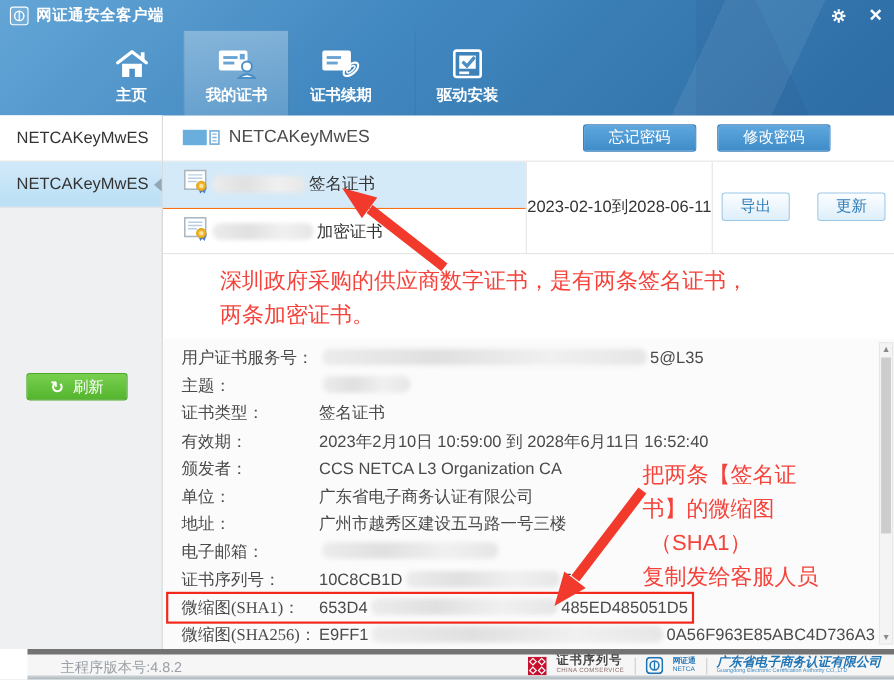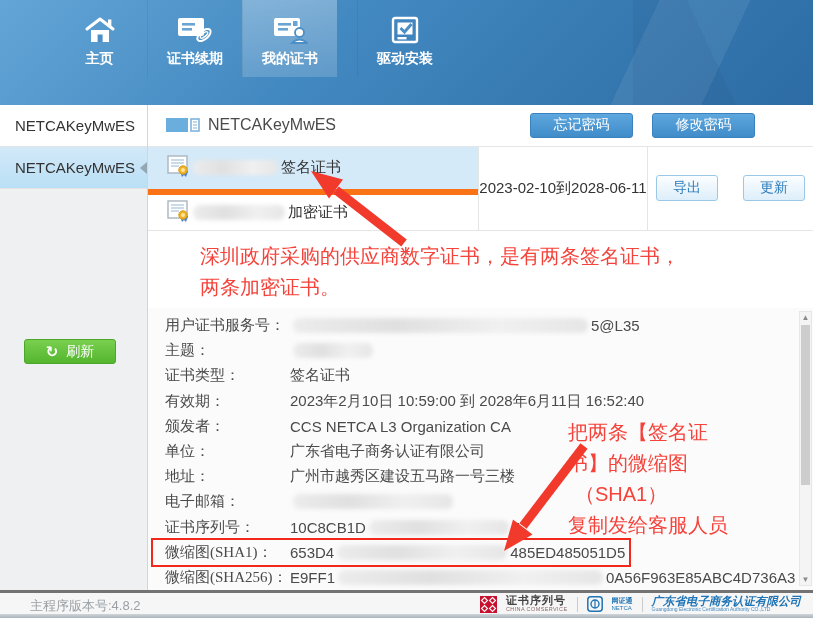--- a/index.html
+++ b/index.html
@@ -15,21 +15,21 @@
     background:linear-gradient(245deg,transparent 55%,rgba(0,20,60,.05) 55%); pointer-events:none; }
 
   .titlebar { position:relative; height:28px; display:flex; align-items:center; z-index:2; }
   .app-logo { margin-left:9px; width:17px; height:17px; border:1.5px solid #fff; border-radius:3px;
     background:rgba(255,255,255,.12); display:flex; align-items:center; justify-content:center; }
   .app-title { margin-left:7px; color:#fff; font-size:14px; font-weight:bold; letter-spacing:.5px; }
   .titlebar-btns { margin-left:auto; display:flex; align-items:center; }
   .tb-btn { width:34px; height:24px; display:flex; align-items:center; justify-content:center; cursor:pointer; }
   .close-x { color:#fff; font-size:20px; font-weight:bold; line-height:1; }
 
-  .nav { position:relative; display:flex; height:77px; padding-left:52px; z-index:2; }
+  .nav { position:relative; display:flex; height:77px; padding-left:72px; z-index:2; }
   .nav-tab { width:95px; height:77px; display:flex; flex-direction:column; align-items:center;
     justify-content:center; color:#fff; cursor:pointer; border-left:1px solid rgba(0,0,0,.06); }
   .nav-tab:first-child { border-left:none; }
   .nav-tab.active { background:linear-gradient(180deg,rgba(255,255,255,.30),rgba(255,255,255,.16)); }
   .nav-tab .ico { height:36px; display:flex; align-items:flex-end; justify-content:center; }
   .nav-tab .lbl { margin-top:5px; font-size:14px; font-weight:bold; }
   .nav-gap { width:20px; }
 
   
   .bodyrow { display:flex; height:485px; }
@@ -52,21 +52,21 @@
   .token-name { margin-left:8px; font-size:16px; color:#4a4a4a; }
   .hdr-btn { width:103px; height:25px; background:linear-gradient(180deg,#5ea7de,#3f8cc9);
     border:1px solid #3a82bd; border-radius:3px; color:#fff; font-size:14px; cursor:pointer; }
   .hdr-btn.forgot { margin-left:auto; }
   .hdr-btn.modify { margin-left:19px; margin-right:58px; }
 
   .cert-table { display:flex; height:84px; border-bottom:1px solid #e5e5e5; }
   .cert-col { width:330px; }
   .cert-row { height:42px; display:flex; align-items:center; cursor:pointer; }
   .cert-row.selected { background:#d5eaf8; }
-  .cert-row + .cert-row { border-top:6px solid #f97316; }
+  .cert-row + .cert-row { border-top:1px solid #f97316; }
   .cert-ic { margin-left:18px; }
   .cert-label { font-size:15px; color:#333; }
   .date-col { width:170px; border-left:1px solid #e5e5e5; border-right:1px solid #e5e5e5;
     display:flex; align-items:center; justify-content:center; font-size:15px; color:#333; }
   .act-col { flex:1; display:flex; align-items:center; justify-content:center; gap:25px; }
   .ghost-btn { width:62px; height:26px; background:linear-gradient(180deg,#fcfeff,#ddeefa);
     border:1px solid #9cc8e7; border-radius:3px; color:#2e7cb8; font-size:14px; cursor:pointer; }
 
   .note1 { height:78px; padding:10px 0 0 52px; font-size:20px; color:#f5423a; line-height:31px; }
 
@@ -80,92 +80,112 @@
   .bw170{width:170px;} .bw265{width:265px;} .bw85{width:85px;} .bw92{width:92px;}
 
   .vscroll { position:absolute; top:3px; right:1px; bottom:4px; width:13px; background:#f4f4f4;
     border:1px solid #e7e7e7; }
   .vs-up, .vs-down { position:absolute; left:0; width:11px; height:12px; color:#8a8a8a; font-size:8px;
     display:flex; align-items:center; justify-content:center; cursor:pointer; }
   .vs-up { top:0; } .vs-down { bottom:0; }
   .vs-thumb { position:absolute; left:1px; top:13px; width:9px; height:160px; background:#cdcdcd; cursor:pointer; }
 
   
-  .statusbar { height:28px; background:#f6f6f6; border-top:3px solid #737373; display:flex;
-    align-items:center; position:relative; }
+  .statusbar { height:28px; background:#f6f6f6; border-top:5px solid #737373; display:flex;
+    align-items:center; position:relative;margin-left:25px; }
   .statusbar::after { content:""; position:absolute; left:0; right:0; bottom:0; height:4px;
     background:linear-gradient(180deg,#cfd6da,#a9b4bb); }
   .version { margin-left:30px; font-size:13px; color:#9aa0a5; }
   .logos { margin-left:auto; margin-right:12px; display:flex; align-items:center; gap:9px; padding-bottom:3px; }
   .logo-txtcol { display:flex; flex-direction:column; line-height:1.05; }
   .l1cn { font-size:11px; color:#444; font-weight:bold; letter-spacing:1px; }
   .l1en { font-size:5.5px; color:#8a6a6a; letter-spacing:.4px; }
   .l2col { display:flex; flex-direction:column; line-height:1.1; }
   .l2cn { font-size:7px; color:#1f74b5; font-weight:bold; }
   .l2en { font-size:6px; color:#1f74b5; }
   .l3cn { font-size:11.5px; color:#1f74b5; font-weight:bold; font-style:italic; }
   .l3en { font-size:5px; color:#4a8cc0; }
   .logo-sep { width:1px; height:15px; background:#ccc; }
 
   
-  .note2 { position:absolute; left:568px; top:417px; width:228px; font-size:20px; color:#f5423a;
+  .note2 { position:absolute; left:584px; top:417px; width:228px; font-size:20px; color:#f5423a;
     line-height:31px; z-index:7; }
   .note2 .ind { padding-left:7px; }
   .redbox { position:absolute; left:151px; top:538px; width:480px; height:29px;
     border:2px solid #f2281c; z-index:6; pointer-events:none; }
   .arrows { position:absolute; left:0; top:0; z-index:8; pointer-events:none; }
 </style>
 </head>
 <body>
 
 <div class="app">
 
   <div class="header">
     <div class="deco1"></div>
       <div class="deco2"></div>
 
+    <div class="titlebar">
+      <div class="app-logo">
+        <svg width="11" height="11" viewBox="0 0 12 12">
+            <circle cx="6" cy="6" r="4.6" fill="none" stroke="#fff" stroke-width="1.4"></circle>
+            <path d="M6 1.4 V10.6" stroke="#fff" stroke-width="1.2"></path>
+          </svg>
+      </div>
+      <div class="app-title">网证通安全客户端</div>
+      <div class="titlebar-btns">
+        <div class="tb-btn">
+          <svg width="15" height="15" viewBox="0 0 16 16">
+            <circle cx="8" cy="8" r="3" fill="none" stroke="#fff" stroke-width="2"></circle>
+            <path d="M8 1.5 V4 M8 12 V14.5 M1.5 8 H4 M12 8 H14.5 M3.4 3.4 L5.2 5.2 M10.8 10.8 L12.6 12.6 M12.6 3.4 L10.8 5.2 M5.2 10.8 L3.4 12.6" stroke="#fff" stroke-width="2.1"></path>
+          </svg>
+        </div>
+        <div class="tb-btn">
+            <span class="close-x">×</span>
+          </div>
+      </div>
+    </div>
 
     <div class="nav">
       <div class="nav-tab">
         <div class="ico">
           <svg width="34" height="30" viewBox="0 0 34 30">
             <path d="M4 14 L17 4 L30 14" fill="none" stroke="#fff" stroke-width="3" stroke-linecap="round" stroke-linejoin="round"></path>
             <path d="M25 9 V4.5 h3.4 V12" fill="#fff"></path>
             <path d="M8 15 V27 h18 V15 Z" fill="#fff"></path>
             <rect x="14.6" y="19.5" width="5" height="7.5" fill="#4b8fc6"></rect>
           </svg>
         </div>
         <div class="lbl">主页</div>
+      </div>
+      <div class="nav-tab active">
+        <div class="ico">
+          <svg width="36" height="30" viewBox="0 0 36 30">
+            <rect x="2" y="3" width="26" height="18" rx="2" fill="#fff"></rect>
+            <rect x="6" y="8" width="13" height="2.6" fill="#6aa4d2"></rect>
+            <rect x="6" y="13" width="10" height="2.6" fill="#6aa4d2"></rect>
+            <rect x="21" y="6" width="4.5" height="5" fill="#6aa4d2"></rect>
+            <circle cx="27.5" cy="17.5" r="4.5" fill="#fff" stroke="#4b8fc6" stroke-width="1.8"></circle>
+            <path d="M20 28 q7.5 -7 15 0 Z" fill="#fff" stroke="#4b8fc6" stroke-width="1.8"></path>
+          </svg>
+        </div>
+        <div class="lbl">我的证书</div>
       </div>
       <div class="nav-tab">
         <div class="ico">
           <svg width="38" height="30" viewBox="0 0 38 30">
             <rect x="2" y="3" width="26" height="18" rx="2" fill="#fff"></rect>
             <rect x="6" y="8" width="13" height="2.6" fill="#6aa4d2"></rect>
             <rect x="6" y="13" width="10" height="2.6" fill="#6aa4d2"></rect>
             <g transform="rotate(-40 28 20)">
               <ellipse cx="28" cy="20" rx="8" ry="4.2" fill="none" stroke="#fff" stroke-width="2"></ellipse>
               <ellipse cx="28" cy="20" rx="4.5" ry="1.8" fill="none" stroke="#fff" stroke-width="1.4"></ellipse>
             </g>
           </svg>
         </div>
         <div class="lbl">证书续期</div>
-      </div>
-      <div class="nav-tab active">
-        <div class="ico">
-          <svg width="36" height="30" viewBox="0 0 36 30">
-            <rect x="2" y="3" width="26" height="18" rx="2" fill="#fff"></rect>
-            <rect x="6" y="8" width="13" height="2.6" fill="#6aa4d2"></rect>
-            <rect x="6" y="13" width="10" height="2.6" fill="#6aa4d2"></rect>
-            <rect x="21" y="6" width="4.5" height="5" fill="#6aa4d2"></rect>
-            <circle cx="27.5" cy="17.5" r="4.5" fill="#fff" stroke="#4b8fc6" stroke-width="1.8"></circle>
-            <path d="M20 28 q7.5 -7 15 0 Z" fill="#fff" stroke="#4b8fc6" stroke-width="1.8"></path>
-          </svg>
-        </div>
-        <div class="lbl">我的证书</div>
       </div>
       <div class="nav-gap"></div>
       <div class="nav-tab">
         <div class="ico">
           <svg width="30" height="30" viewBox="0 0 30 30">
             <rect x="3" y="3" width="24" height="24" rx="2" fill="none" stroke="#fff" stroke-width="2.4"></rect>
             <rect x="7.5" y="7.5" width="15" height="12" fill="#fff"></rect>
             <path d="M10.5 13 l4 4 l7 -8" fill="none" stroke="#4b8fc6" stroke-width="3"></path>
             <rect x="7.5" y="22" width="9" height="2.4" fill="#fff"></rect>
           </svg>

